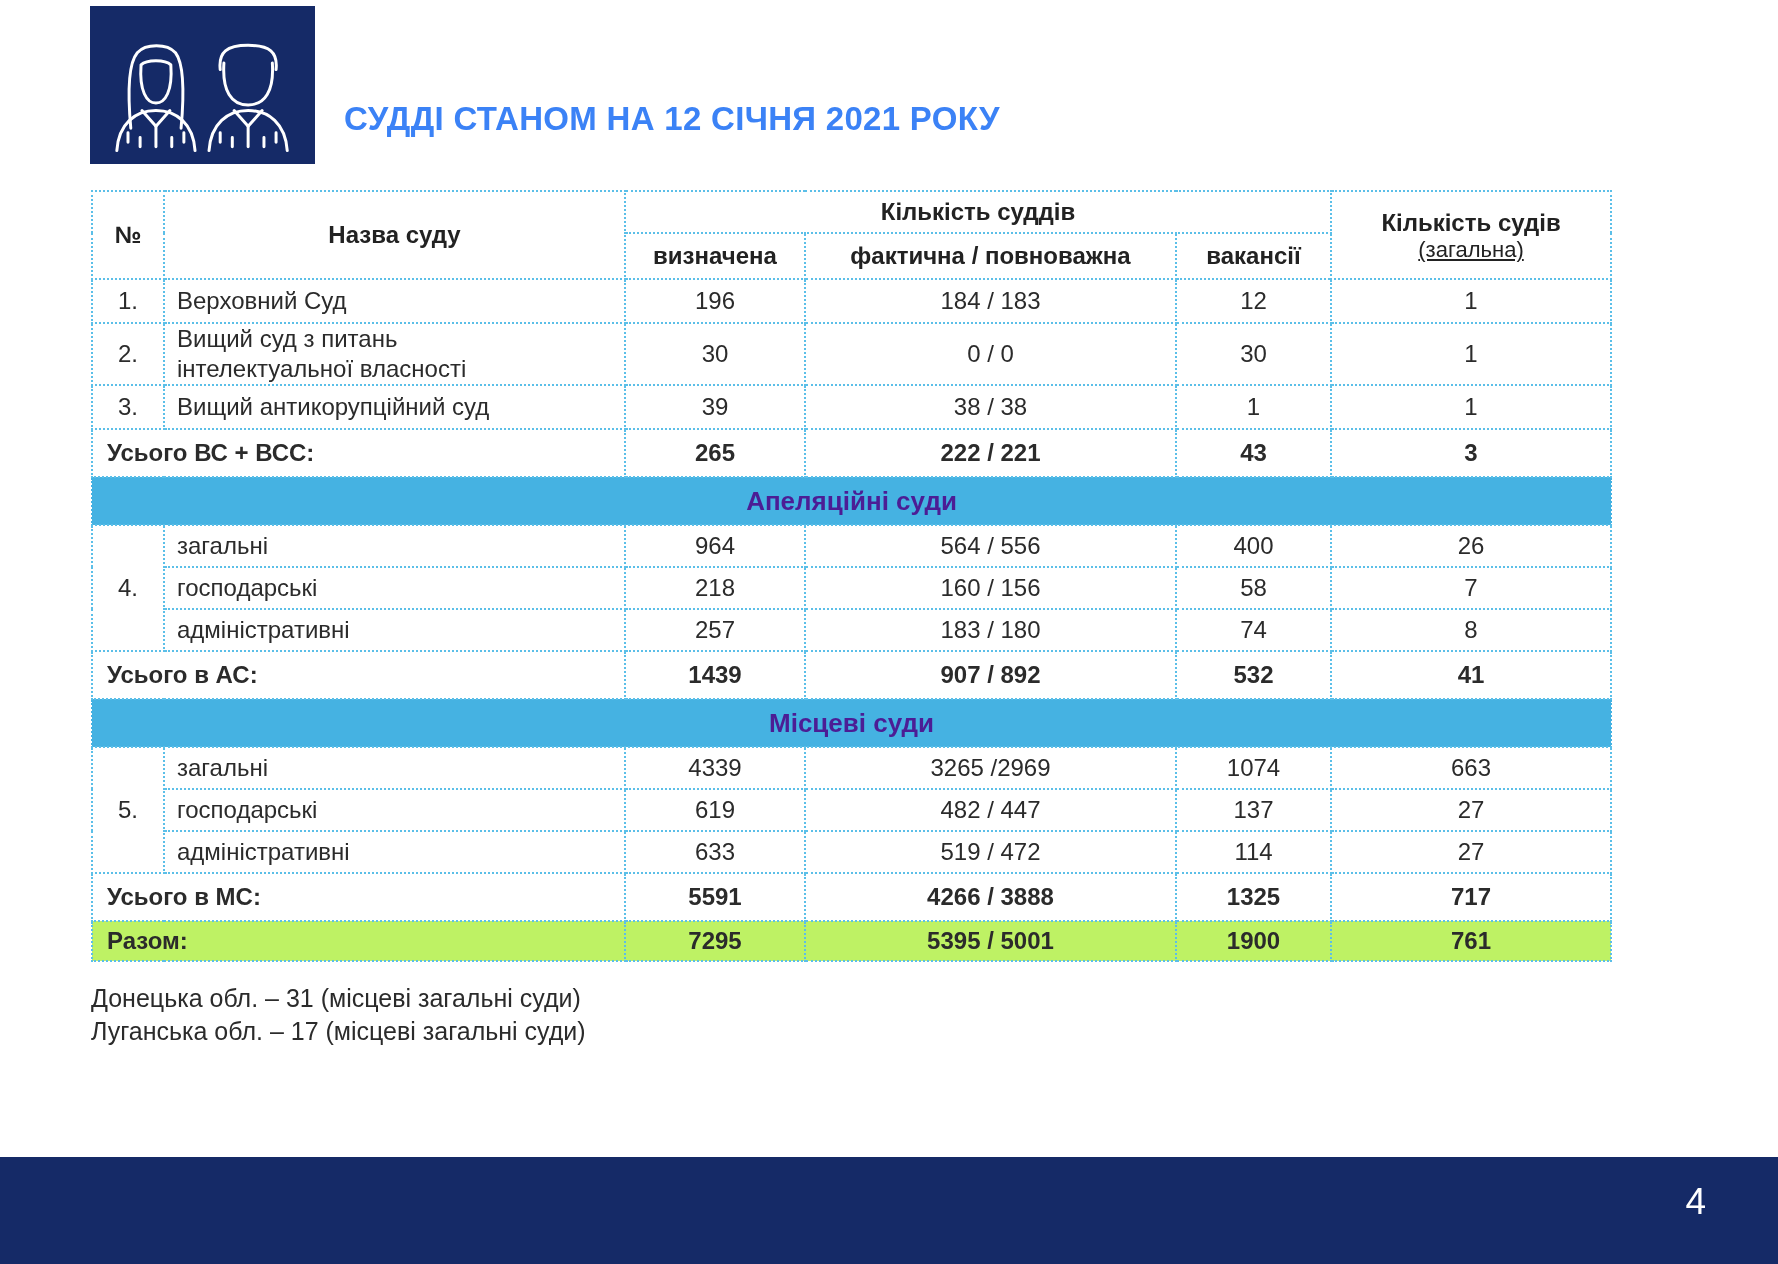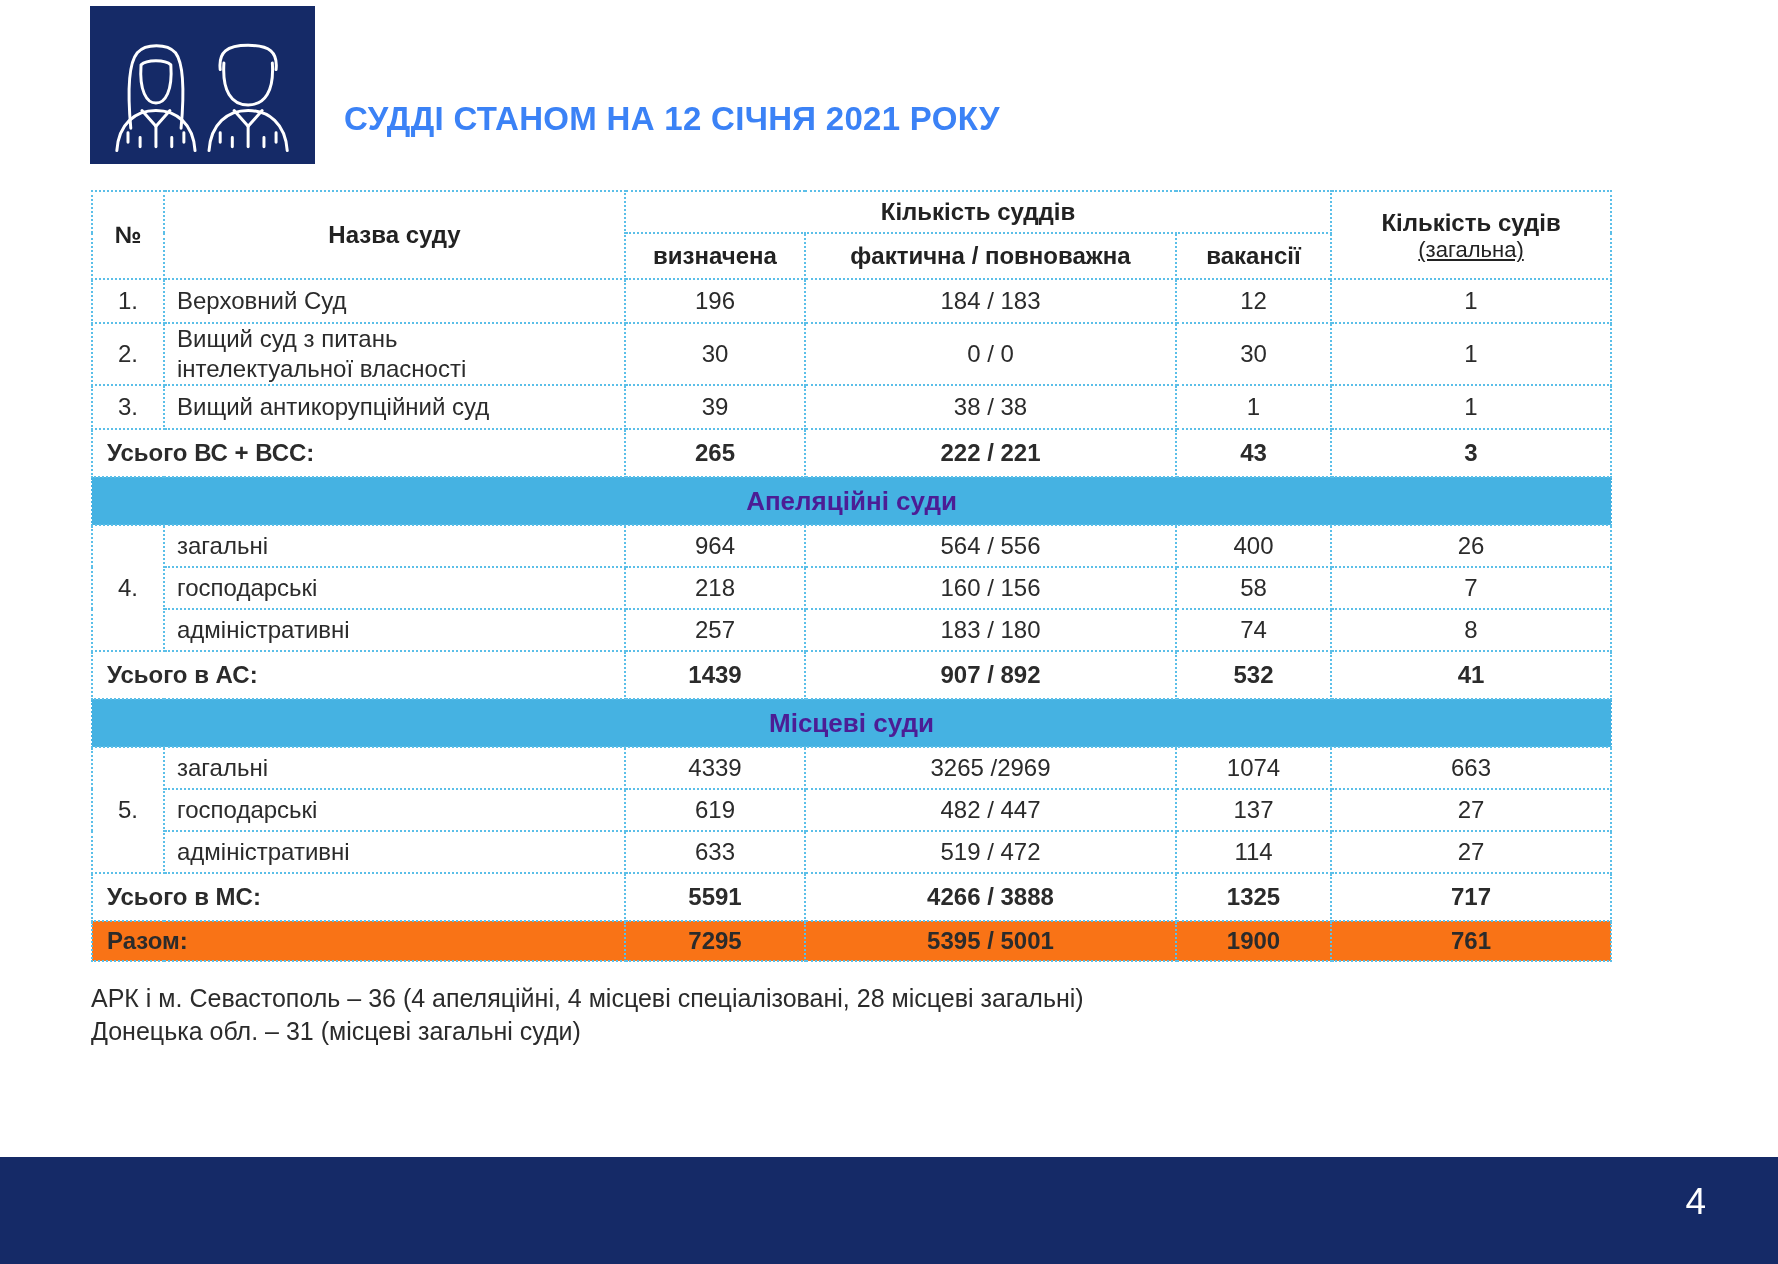--- a/index.html
+++ b/index.html
@@ -18,21 +18,21 @@
   .hrow1 th { height:40px; }
   .hrow2 th { height:44px; }
   .th-courts .line1 { font-weight:bold; line-height:30px; }
   .th-courts .line2 { font-weight:normal; font-size:22px; line-height:24px;text-decoration:underline; }
   tr.data-row td { height:42px; }
   tr.group-row td { height:40px; }
   td.c-name { text-align:left; padding-left:12px; white-space:pre-line; line-height:30px; }
   td.c-num { text-align:center; }
   tr.total-row td { height:46px; font-weight:bold; }
   tr.total-row td.c-total-label { text-align:left; padding-left:14px; }
-  tr.total-row.gray td { background:#f97316; height:38px; }
+  tr.total-row.gray td { background:#bef264; height:38px; }
   tr.section-row td { height:46px; background:#45b2e2; color:#4c1d95; font-weight:bold; font-size:26px; border-left:2px dotted #45b2e2; border-right:2px dotted #45b2e2; }
 
   
   .footnotes { position:absolute; left:91px; top:982px; }
   .footnote-title { font-weight:bold; font-size:26px; color:#222; margin-bottom:14px; }
   .footnote-line { font-size:25px; line-height:33px; color:#2b2b2b; }
 
   
   .footer-bar { position:absolute; left:0; top:1157px; width:1778px; height:107px; background:#152a67; }
   .page-number { position:absolute; right:72px; top:24px; color:#ffffff; font-size:37px; font-weight:normal; }
@@ -193,21 +193,21 @@
             <td class="c-val">7295</td>
             <td class="c-val">5395 / 5001</td>
             <td class="c-val">1900</td>
             <td class="c-val">761</td>
           </tr>
         </tbody>
     </table>
   </div>
 
   <div class="footnotes">
-    <div class="footnote-line">АРК і м. Севастополь – 36 (4 апеляційні, 4 місцеві спеціалізовані, 28 місцеві загальні)</div>
     <div class="footnote-line">Донецька обл. – 31 (місцеві загальні суди)</div>
+    <div class="footnote-line">Луганська обл. – 17 (місцеві загальні суди)</div>
   </div>
 
   <div class="footer-bar">
     <div class="page-number">4</div>
   </div>
 
 </div>
 
 </body></html>

